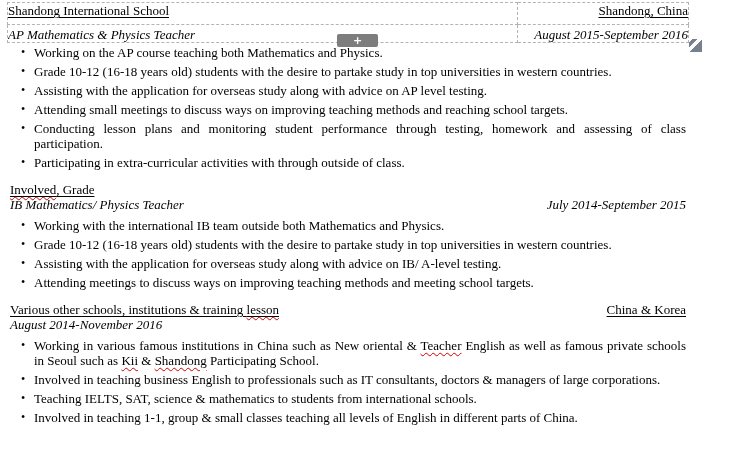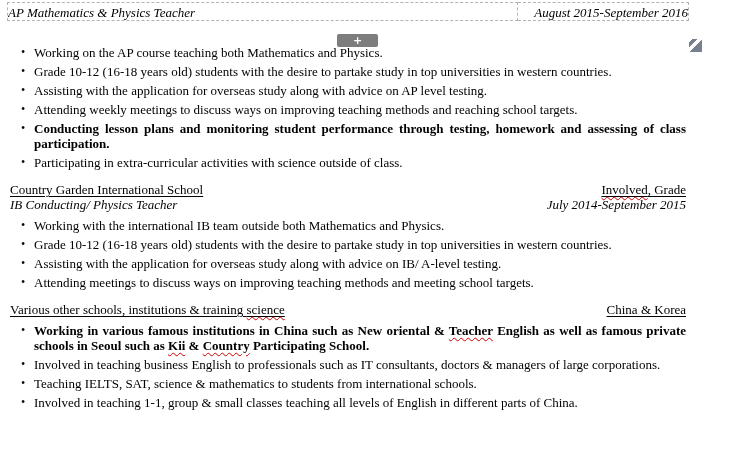--- a/index.html
+++ b/index.html
@@ -29,38 +29,42 @@
   #sec3{top:302px;}
   .hrow{display:flex;justify-content:space-between;line-height:15px;white-space:nowrap;}
   
   .bullets{width:665px;}
   #sec1-bullets{position:absolute;left:21px;top:45px;}
   .section .bullets{margin:6px 0 0 11px;}
   .bullet{display:flex;margin-bottom:4px;}
   .dot{flex:0 0 13px;width:13px;font-size:12px;line-height:15px;}
   .btext{width:652px;line-height:15px;}
   .btext.single{white-space:nowrap;}
-  .btext.multi{text-align:justify;font-weight:bold;}
+  .btext.multi{text-align:justify;}
   
   #insert-btn{position:absolute;left:337px;top:34px;width:41px;height:13px;background:#7d7d7d;
       border-radius:2px;display:flex;align-items:center;justify-content:center;z-index:6;cursor:pointer;}
   #insert-btn .plus{color:#ffffff;font-family:"DejaVu Sans", sans-serif;font-size:11px;font-weight:bold;line-height:1;margin-top:-1px;}
   
   #resize-grip{position:absolute;left:689px;top:39px;width:13px;height:13px;z-index:6;cursor:nwse-resize;
       background:linear-gradient(135deg, rgba(0,0,0,0) 0 14%, #76808f 14% 34%, #ffffff 34% 50%, #76808f 50% 100%);}
 </style>
 </head>
 <body>
 
 <table class="htable">
   <colgroup>
       <col class="c1">
       <col class="c2">
     </colgroup>
   <tbody>
+      <tr class="r1">
+    <td class="cell-l"><span class="u"><span>Shandong International School</span></span></td>
+    <td class="cell-r"><span class="u"><span>Shandong, China</span></span></td>
+  </tr>
   <tr class="r2">
     <td class="cell-l it"><span>AP Mathematics &amp; Physics Teacher</span></td>
     <td class="cell-r it"><span>August 2015-September 2016</span></td>
   </tr>
 </tbody>
   </table>
 
 <div id="sec1-bullets" class="bullets">
     <div class="bullet">
       <span class="dot">•</span>
@@ -69,39 +73,38 @@
     <div class="bullet">
       <span class="dot">•</span>
       <div class="btext single"><span>Grade 10-12 (16-18 years old) students with the desire to partake study in top universities in western countries.</span></div>
     </div>
     <div class="bullet">
       <span class="dot">•</span>
       <div class="btext single"><span>Assisting with the application for overseas study along with advice on AP level testing.</span></div>
     </div>
     <div class="bullet">
       <span class="dot">•</span>
-      <div class="btext single"><span>Attending weekly meetings to discuss ways on improving teaching methods and reaching school targets.</span></div>
+      <div class="btext single"><span>Attending small meetings to discuss ways on improving teaching methods and reaching school targets.</span></div>
     </div>
     <div class="bullet">
       <span class="dot">•</span>
       <div class="btext multi"><span>Conducting lesson plans and monitoring student performance through testing, homework and assessing of class participation.</span></div>
     </div>
     <div class="bullet">
       <span class="dot">•</span>
-      <div class="btext single"><span>Participating in extra-curricular activities with science outside of class.</span></div>
+      <div class="btext single"><span>Participating in extra-curricular activities with through outside of class.</span></div>
     </div>
   </div>
 
 <div id="sec2" class="section">
   <div class="hrow">
-    <span class="u"><span>Country Garden International School</span></span>
     <span class="u"><span class="sp">Involved</span><span>, Grade</span></span>
   </div>
   <div class="hrow it">
-    <span>IB Conducting/ Physics Teacher</span>
+    <span>IB Mathematics/ Physics Teacher</span>
     <span>July 2014-September 2015</span>
   </div>
   <div class="bullets">
       <div class="bullet">
         <span class="dot">•</span>
         <div class="btext single"><span>Working with the international IB team outside both Mathematics and Physics.</span></div>
       </div>
       <div class="bullet">
         <span class="dot">•</span>
         <div class="btext single"><span>Grade 10-12 (16-18 years old) students with the desire to partake study in top universities in western countries.</span></div>
@@ -112,29 +115,30 @@
       </div>
       <div class="bullet">
         <span class="dot">•</span>
         <div class="btext single"><span>Attending meetings to discuss ways on improving teaching methods and meeting school targets.</span></div>
       </div>
     </div>
 </div>
 
 <div id="sec3" class="section">
   <div class="hrow">
-    <span class="u"><span>Various other schools, institutions &amp; training </span><span class="sp">science</span></span>
+    <span class="u"><span>Various other schools, institutions &amp; training </span><span class="sp">lesson</span></span>
     <span class="u"><span>China &amp; Korea</span></span>
   </div>
   <div class="hrow it">
+    <span>August 2014-November 2016</span>
   </div>
   <div class="bullets">
       <div class="bullet">
         <span class="dot">•</span>
-        <div class="btext multi"><span>Working in various famous institutions in China such as New oriental &amp; </span><span class="sp">Teacher</span><span> English as well as famous private schools in Seoul such as </span><span class="sp">Kii</span><span> &amp; </span><span class="sp">Country</span><span> Participating School.</span></div>
+        <div class="btext multi"><span>Working in various famous institutions in China such as New oriental &amp; </span><span class="sp">Teacher</span><span> English as well as famous private schools in Seoul such as </span><span class="sp">Kii</span><span> &amp; </span><span class="sp">Shandong</span><span> Participating School.</span></div>
       </div>
       <div class="bullet">
         <span class="dot">•</span>
         <div class="btext single"><span>Involved in teaching business English to professionals such as IT consultants, doctors &amp; managers of large corporations.</span></div>
       </div>
       <div class="bullet">
         <span class="dot">•</span>
         <div class="btext single"><span>Teaching IELTS, SAT, science &amp; mathematics to students from international schools.</span></div>
       </div>
       <div class="bullet">

